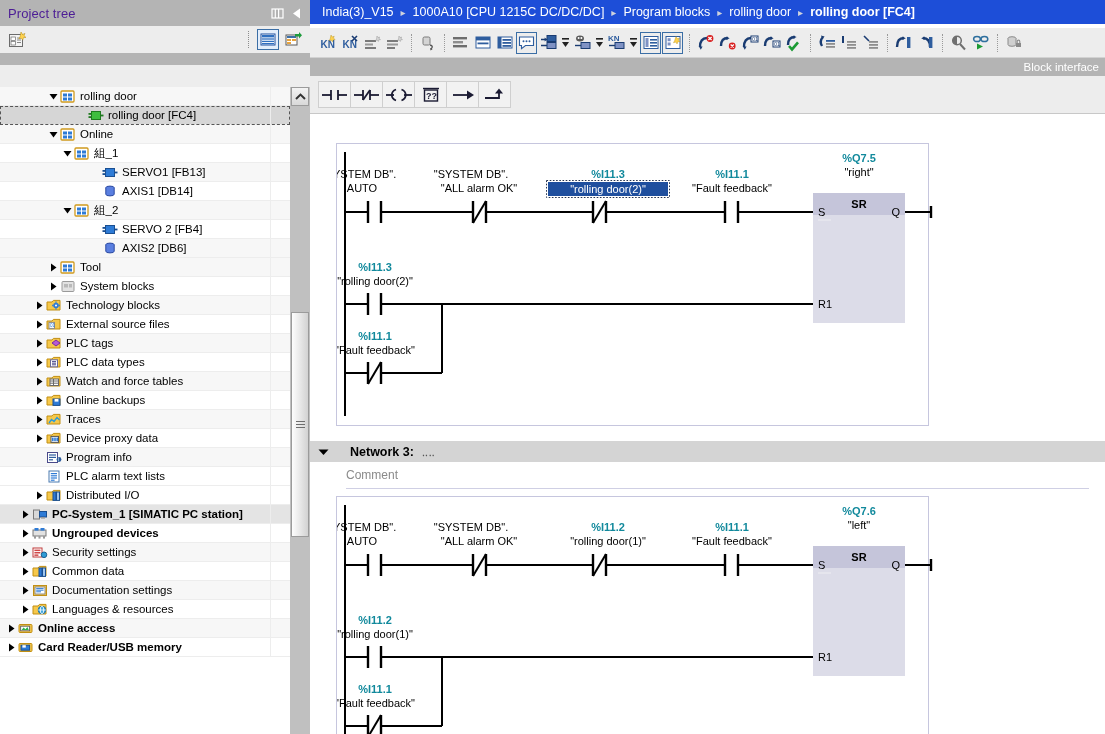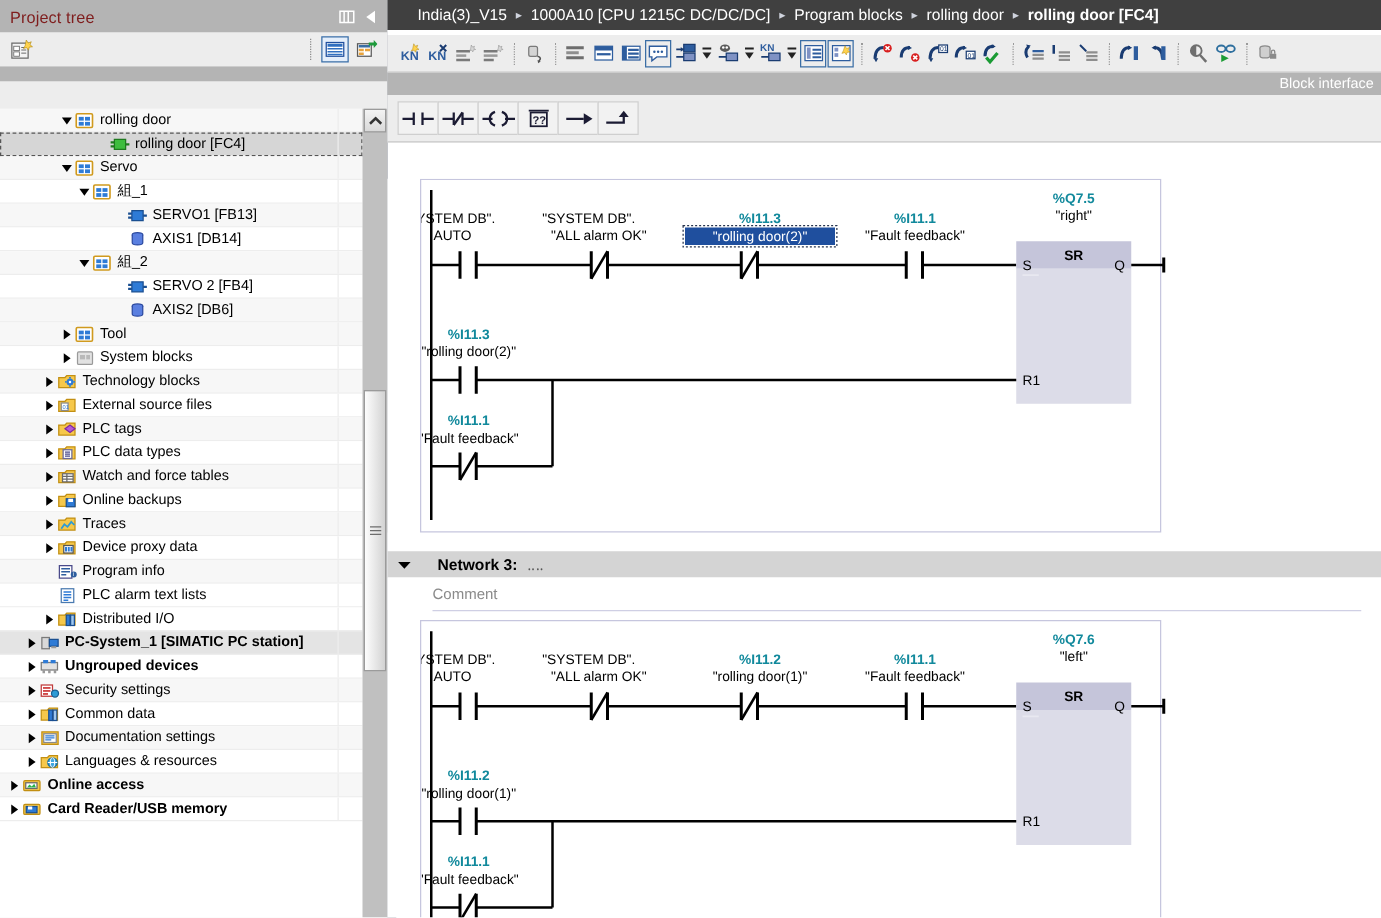--- a/index.html
+++ b/index.html
@@ -19,21 +19,21 @@
     position: absolute; left: 0; top: 0; width: 310px; height: 734px;
     background: #ededed;
     border-right: 0px solid #2b3348;
   }
   .tree-titlebar {
     height: 26px; background: #b4b4b4;
     display: flex; align-items: center; padding: 0 4px 0 8px;
     position: relative;
   }
   .tree-title {
-    font-size: 13px; color: #7f1d1d; font-weight: normal; letter-spacing: .1px;
+    font-size: 13px; color: #4c1d95; font-weight: normal; letter-spacing: .1px;
   }
   .titlebar-btns { margin-left: auto; display: flex; align-items: center; gap: 7px; padding-right: 3px;}
   .ico-cols { width: 13px; height: 13px; display:block; }
   .ico-left { width: 12px; height: 13px; display:block; }
 
   .tab-row {
     height: 22px; background: #ededed; position: relative;
     border-bottom: 1px solid #9a9a9a;
   }
   .tab-devices {
@@ -97,22 +97,22 @@
 
   
   #vsep {
     position: absolute; left: 310px; top: 0; width: 7px; height: 734px;
     background: #2f3549;
   }
 
   
   #main { position: absolute; left: 310px; top: 0; width: 795px; height: 734px; background:#fff;}
   #breadcrumb {
-    height: 24px; background: #404040; color: #ffffff;
-    display: flex; align-items: center; padding-left: 24px; gap: 0px;
+    height: 24px; background: #1d4ed8; color: #ffffff;
+    display: flex; align-items: center; padding-left: 12px; gap: 0px;
     font-size: 12.5px;
   }
   #breadcrumb .crumb { color:#ffffff; }
   #breadcrumb .crumb.bold { font-weight: bold; }
   #breadcrumb .sep { padding: 0 7px; color:#cfd3dd; font-size: 10px; }
   #bc-underline { height: 4px; background:#ffffff; }
 
   #toolbar1 {
     height: 30px; background: #ededed; display: flex; align-items: center;
     padding-left: 8px; border-bottom: 1px solid #d2d2d2;
@@ -275,21 +275,21 @@
             </span>
             <span class="ic">
               <svg width="16" height="15" viewBox="0 0 16 15">
                 <rect x="1" y="2" width="13" height="11" rx="1" fill="#fff" stroke="#d09a1e" stroke-width="1.3"></rect>
                 <rect x="3" y="4.5" width="4" height="3" fill="#2e7bd6"></rect>
                 <rect x="3" y="8.5" width="4" height="3" fill="#2e7bd6"></rect>
                 <rect x="8" y="4.5" width="4" height="3" fill="#2e7bd6"></rect>
                 <rect x="8" y="8.5" width="4" height="3" fill="#2e7bd6"></rect>
               </svg>
             </span>
-            <span class="lbl">Servo</span>
+            <span class="lbl">Online</span>
             <span class="tr-right-col"></span>
           </div>
           <div class="tr alt">
             <span style="width: 62px; flex: 0 0 62px;"></span>
             <span class="twisty">
               <svg width="9" height="9" viewBox="0 0 9 9">
                 <polygon points="0.5,2 8.5,2 4.5,7.5" fill="#000"></polygon>
               </svg>
             </span>
             <span class="ic">

